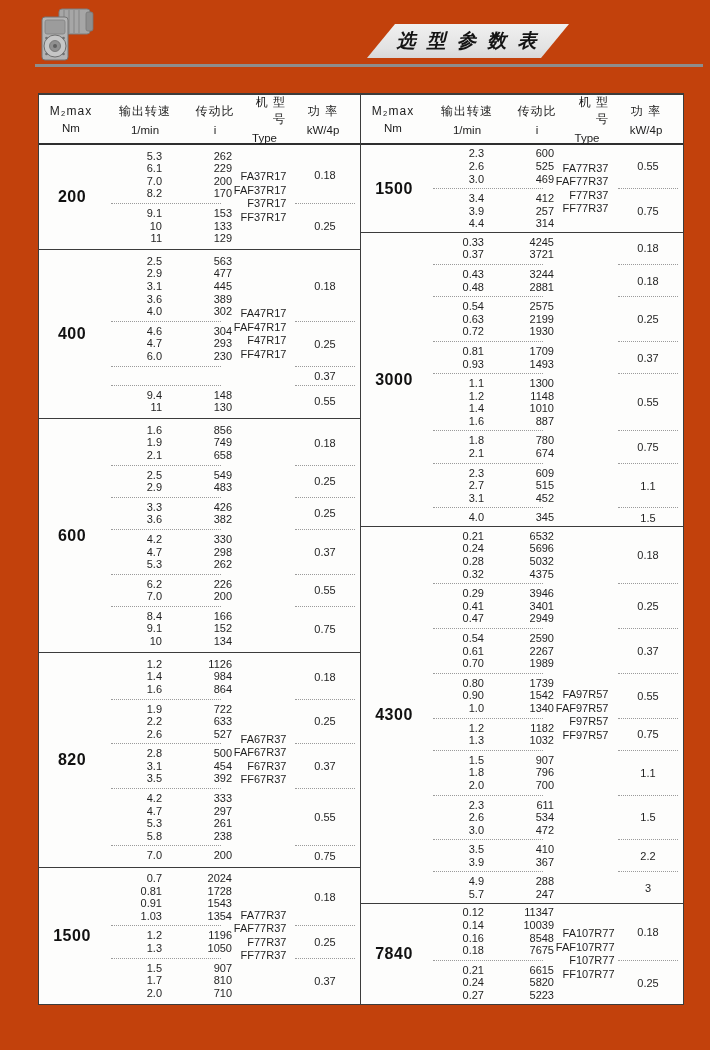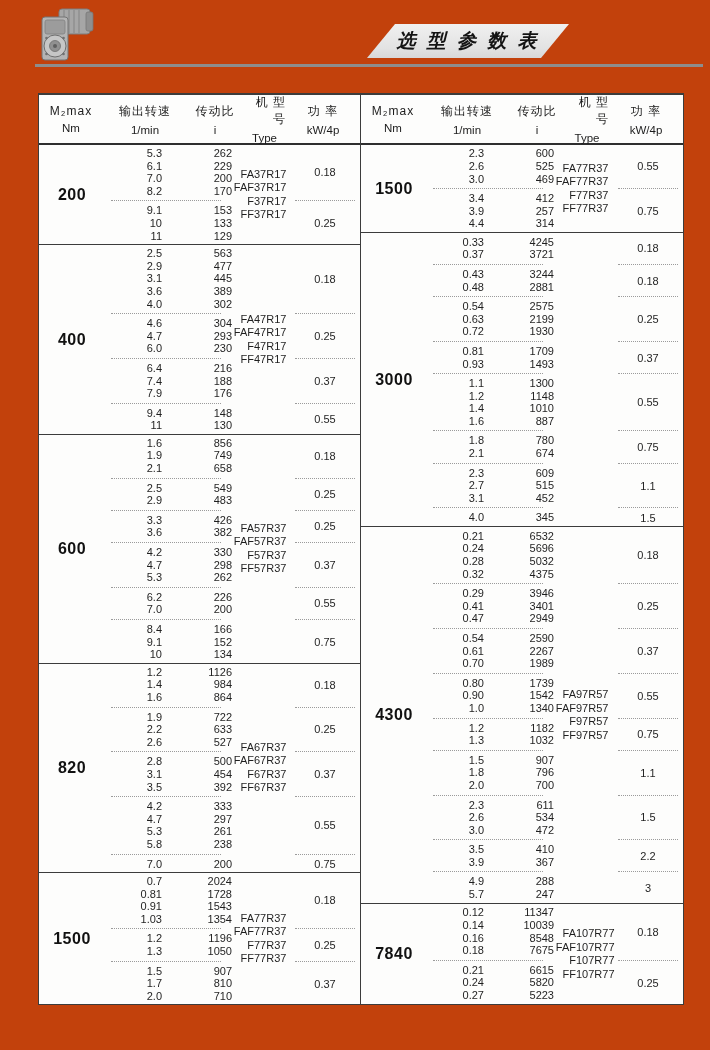--- a/index.html
+++ b/index.html
@@ -212,34 +212,20 @@
                   <div class="ratio">230</div>
                 </div>
               </div>
               <div class="power">0.25</div>
             </div>
             <div class="sep">
               <div class="sep-left"></div>
               <div class="sep-right"></div>
             </div>
             <div class="sub">
-              <div class="sub-rows">
-                <div class="row">
-                  <div class="speed">6.4</div>
-                  <div class="ratio">216</div>
-                </div>
-                <div class="row">
-                  <div class="speed">7.4</div>
-                  <div class="ratio">188</div>
-                </div>
-                <div class="row">
-                  <div class="speed">7.9</div>
-                  <div class="ratio">176</div>
-                </div>
-              </div>
               <div class="power">0.37</div>
             </div>
             <div class="sep">
               <div class="sep-left"></div>
               <div class="sep-right"></div>
             </div>
             <div class="sub">
               <div class="sub-rows">
                 <div class="row">
                   <div class="speed">9.4</div>
@@ -366,26 +352,20 @@
                   <div class="speed">9.1</div>
                   <div class="ratio">152</div>
                 </div>
                 <div class="row">
                   <div class="speed">10</div>
                   <div class="ratio">134</div>
                 </div>
               </div>
               <div class="power">0.75</div>
             </div>
-          </div>
-          <div class="types">
-            <div><span class="type-prefix">FA</span><span>57R37</span></div>
-            <div><span class="type-prefix">FAF</span><span>57R37</span></div>
-            <div><span class="type-prefix">F</span><span>57R37</span></div>
-            <div><span class="type-prefix">FF</span><span>57R37</span></div>
           </div>
         </div>
         <div class="group">
           <div class="gm2">820</div>
           <div class="gmid">
             <div class="sub">
               <div class="sub-rows">
                 <div class="row">
                   <div class="speed">1.2</div>
                   <div class="ratio">1126</div>

